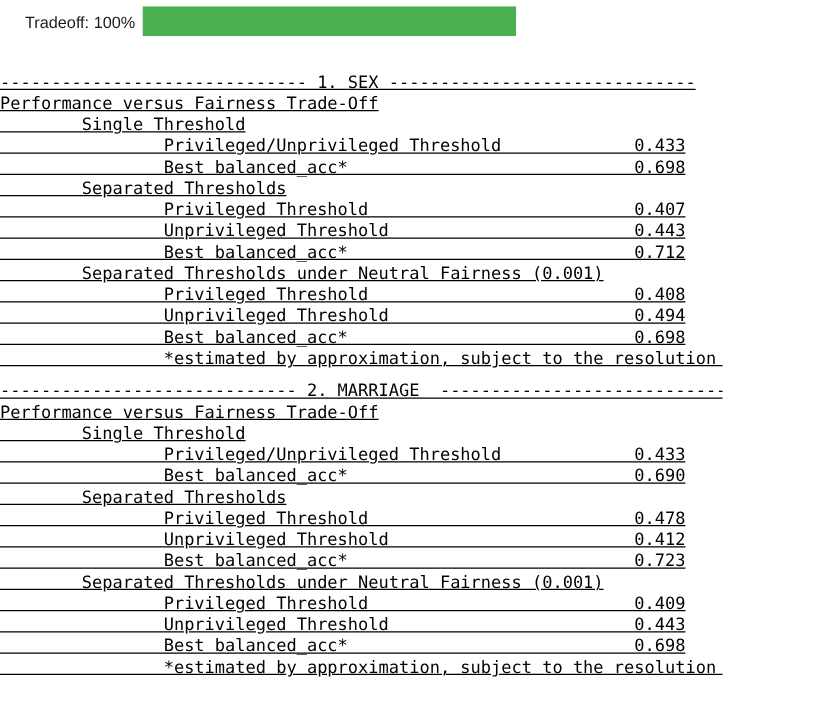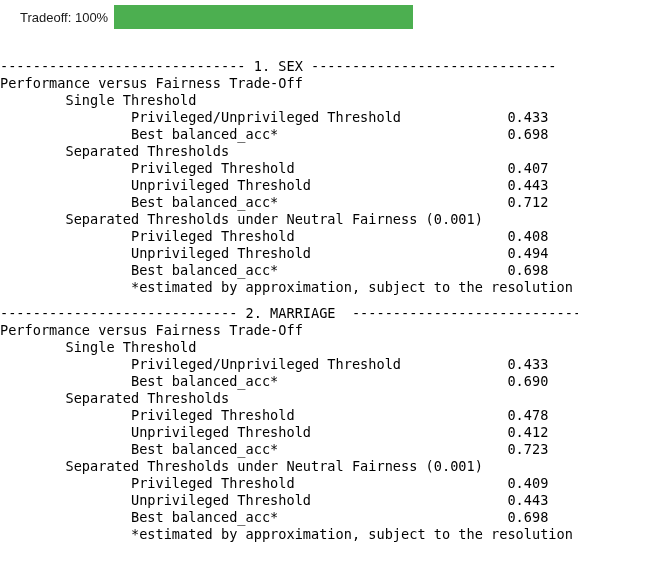--- a/index.html
+++ b/index.html
@@ -60,20 +60,21 @@
     position: absolute;
     left: 0;
     top: 58px;
     width: 578px;
     font-family: "DejaVu Sans Mono", "Liberation Mono", monospace;
     font-size: 13.6px;
     line-height: 17px;
     color: #000000;
     white-space: pre;
     letter-spacing: 0px;
+    text-decoration: underline;
   }
 
   .line {
     white-space: pre;
     height: 17px;
     overflow: hidden;
   }
 
   .sect-gap {
     height: 9px;

